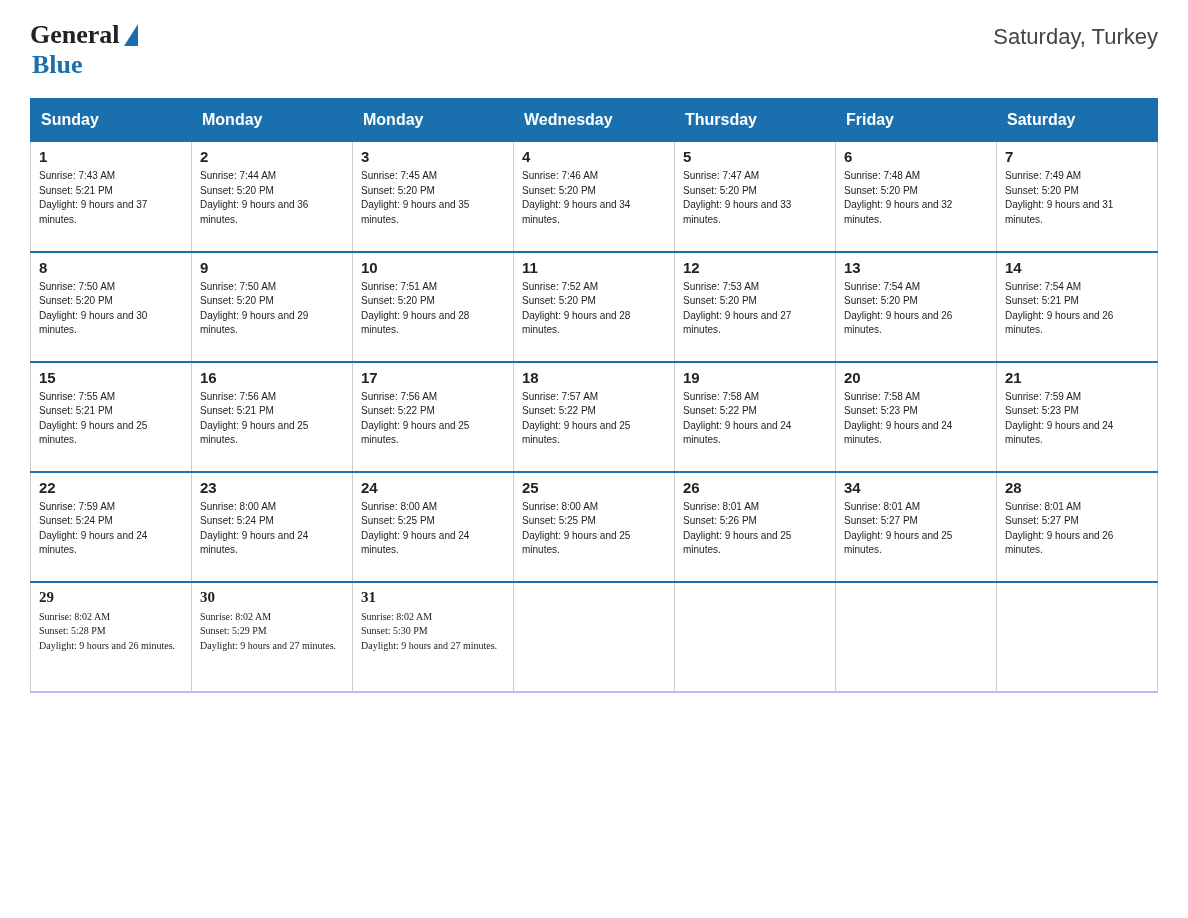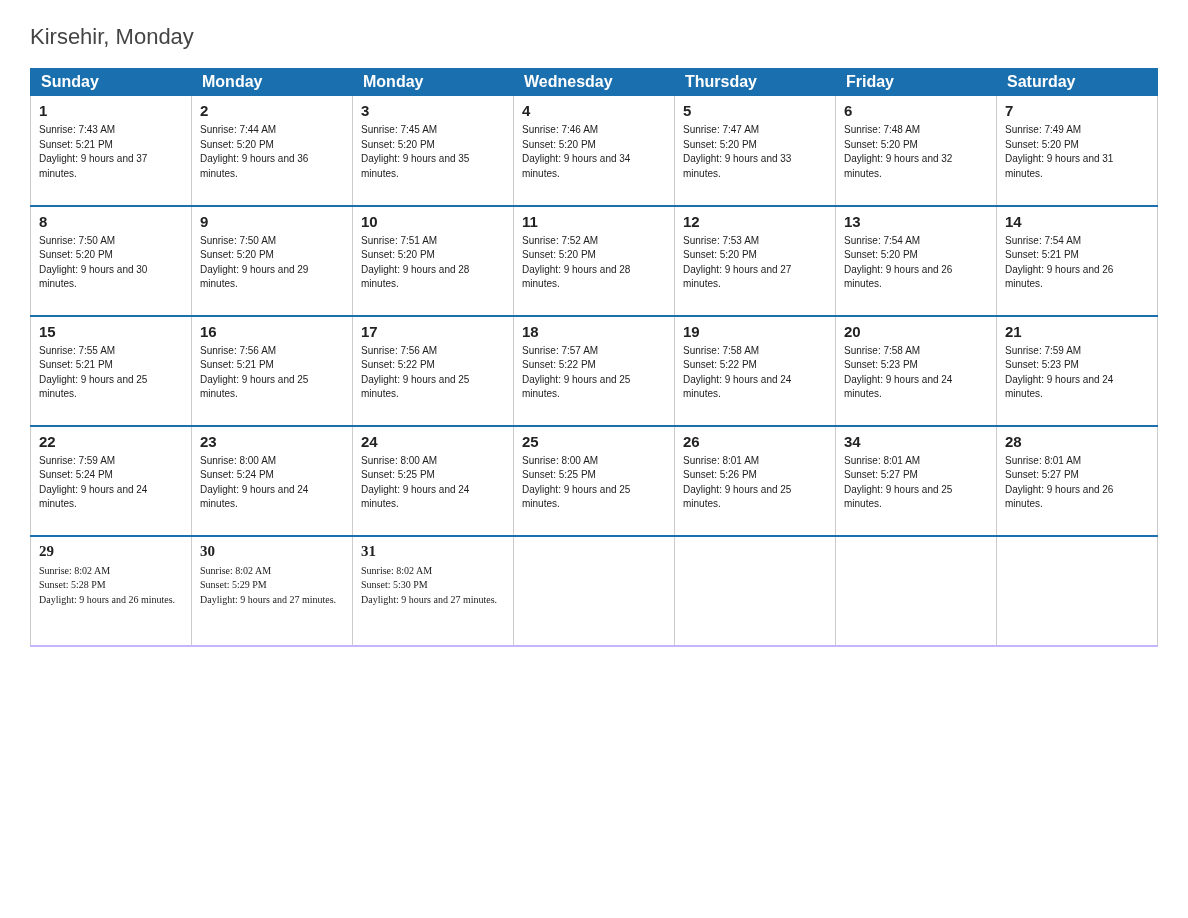--- a/index.html
+++ b/index.html
@@ -67,21 +67,21 @@
     table {
       width: 100%;
       border-collapse: collapse;
       table-layout: fixed;
     }
     th {
       background-color: #1a6faf;
       color: #fff;
       font-size: 16px;
       font-weight: bold;
-      padding: 4px 10px;
+      padding: 12px 10px;
       text-align: left;
       border: 1px solid #1a6faf;
     }
     td {
       border: 1px solid #ccc;
       vertical-align: top;
       padding: 6px 8px;
       font-size: 13.5px;
       color: #222;
       min-height: 90px;
@@ -108,22 +108,31 @@
     }
     tr:last-child td {
       border-bottom: 2px solid #c4b5fd;
       font-family: Liberation Serif, serif;
     }
   </style>
 </head>
 <body>
 
 <div class="header">
+  <div class="logo">
+    <div class="logo-text">
+      <span class="logo-general">General</span>
+      <span class="logo-triangle"></span>
+    </div>
+    <div style="margin-left:2px;">
+      <span class="logo-blue">Blue</span>
+    </div>
+  </div>
   <div class="title-block">
-    <div class="location">Kirsehir, Monday</div>
+    <div class="location">Saturday, Turkey</div>
   </div>
 </div>
 
 <table>
   <thead>
     <tr>
     <th>Sunday</th>
         <th>Monday</th>
         <th>Monday</th>
         <th>Wednesday</th>

